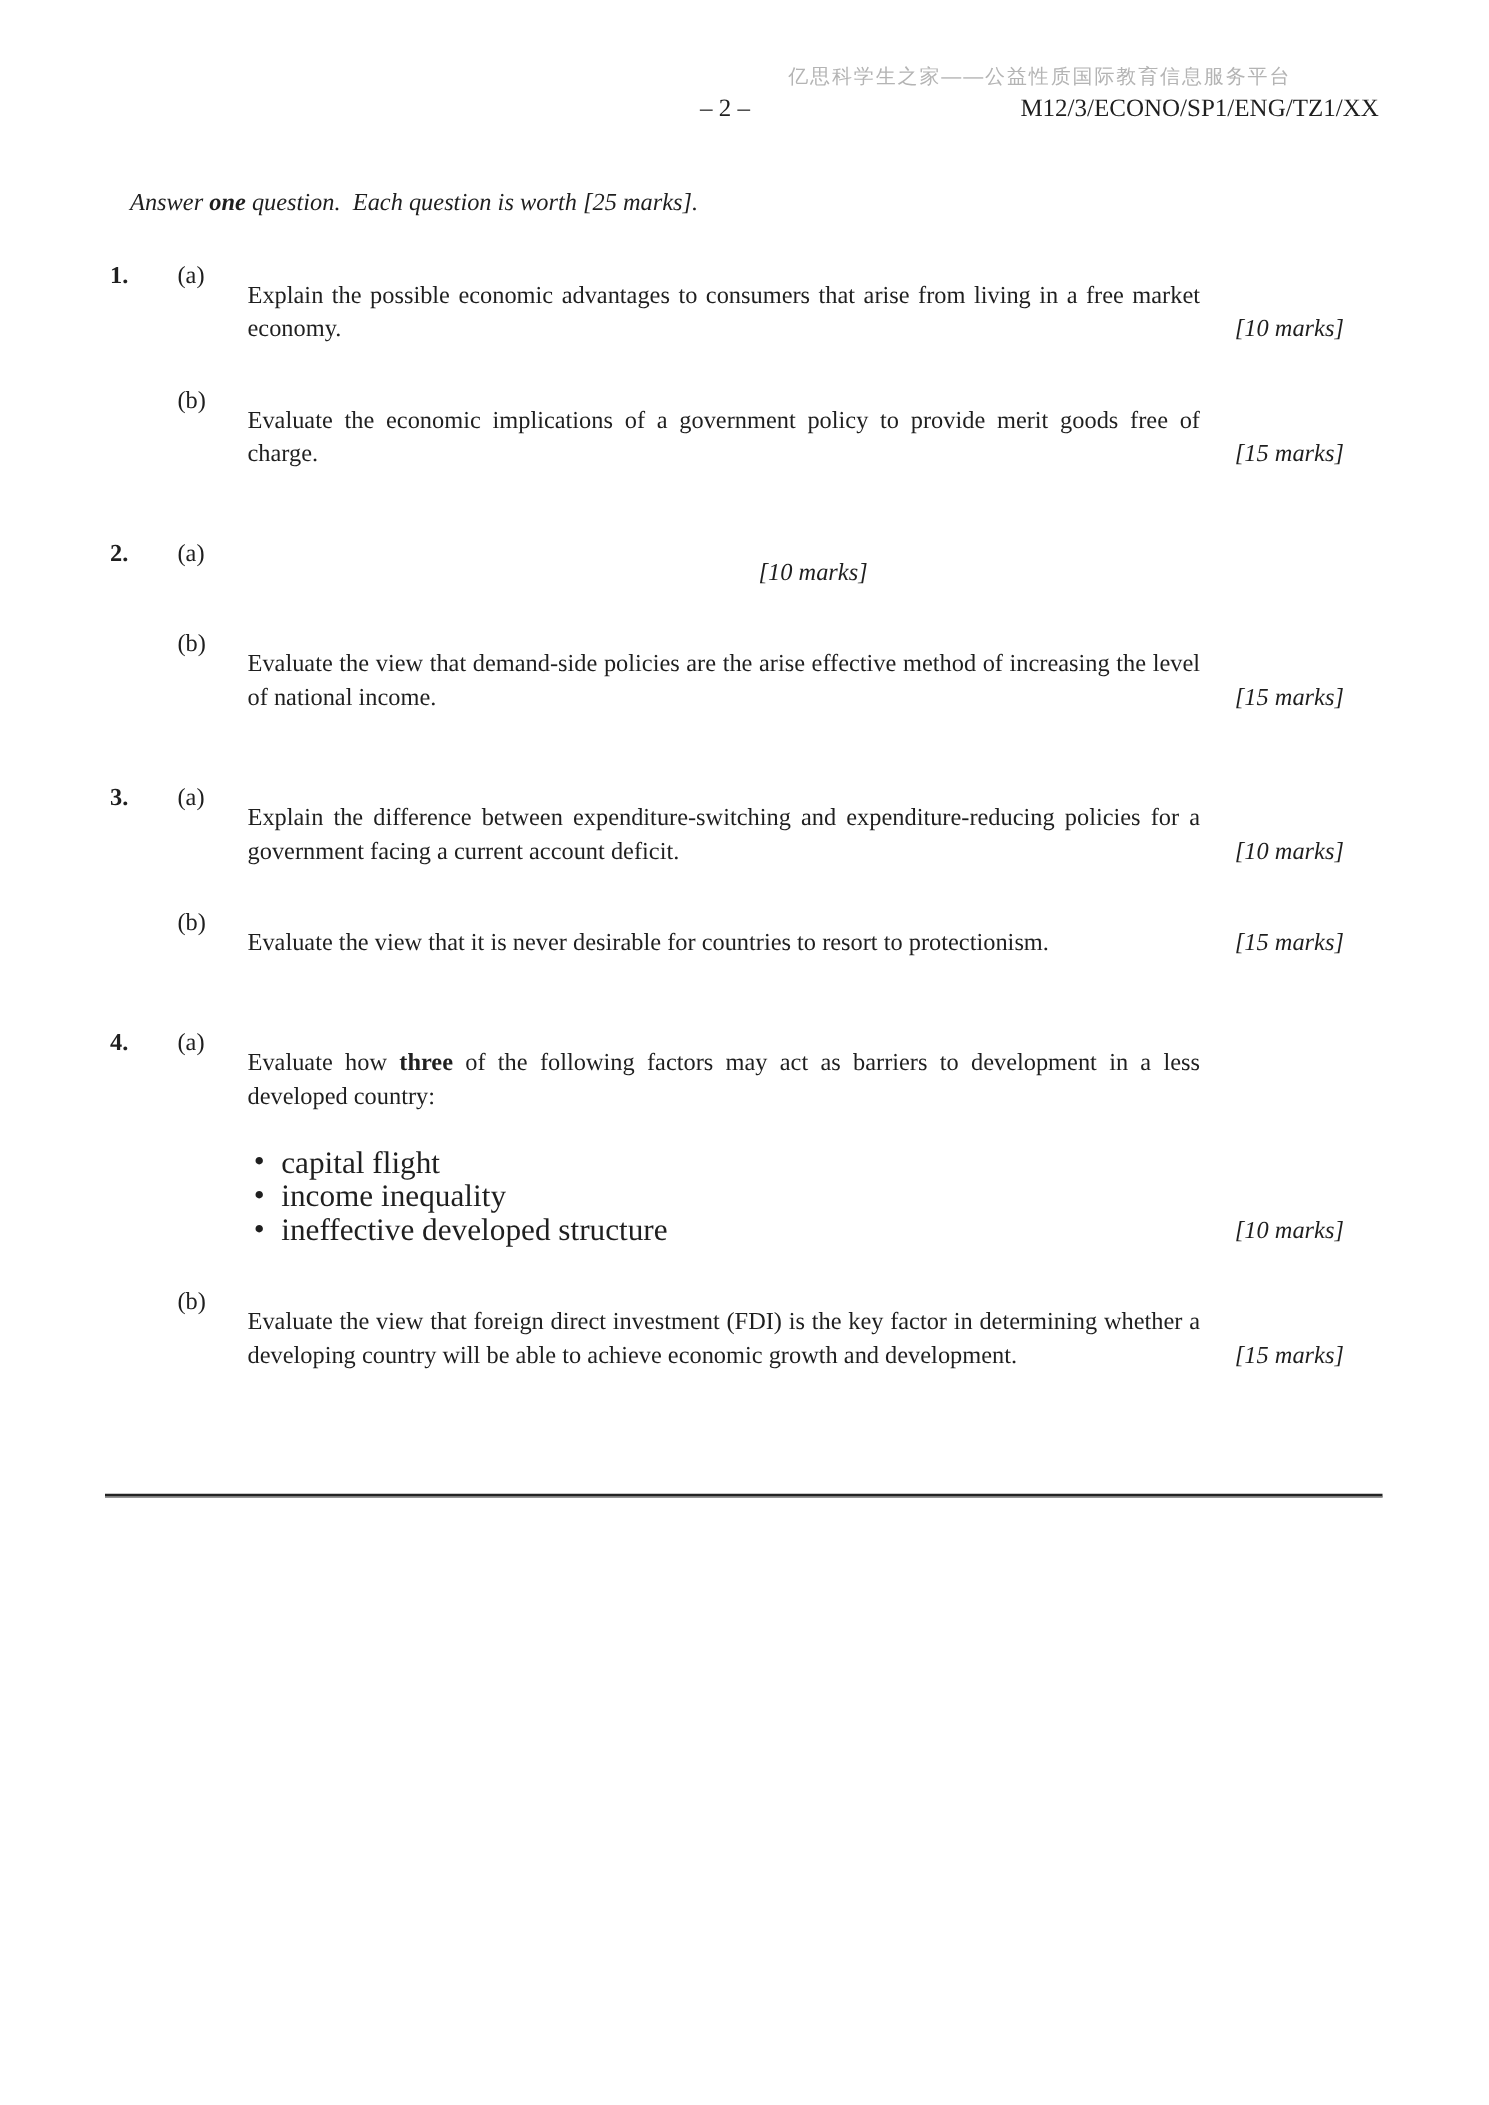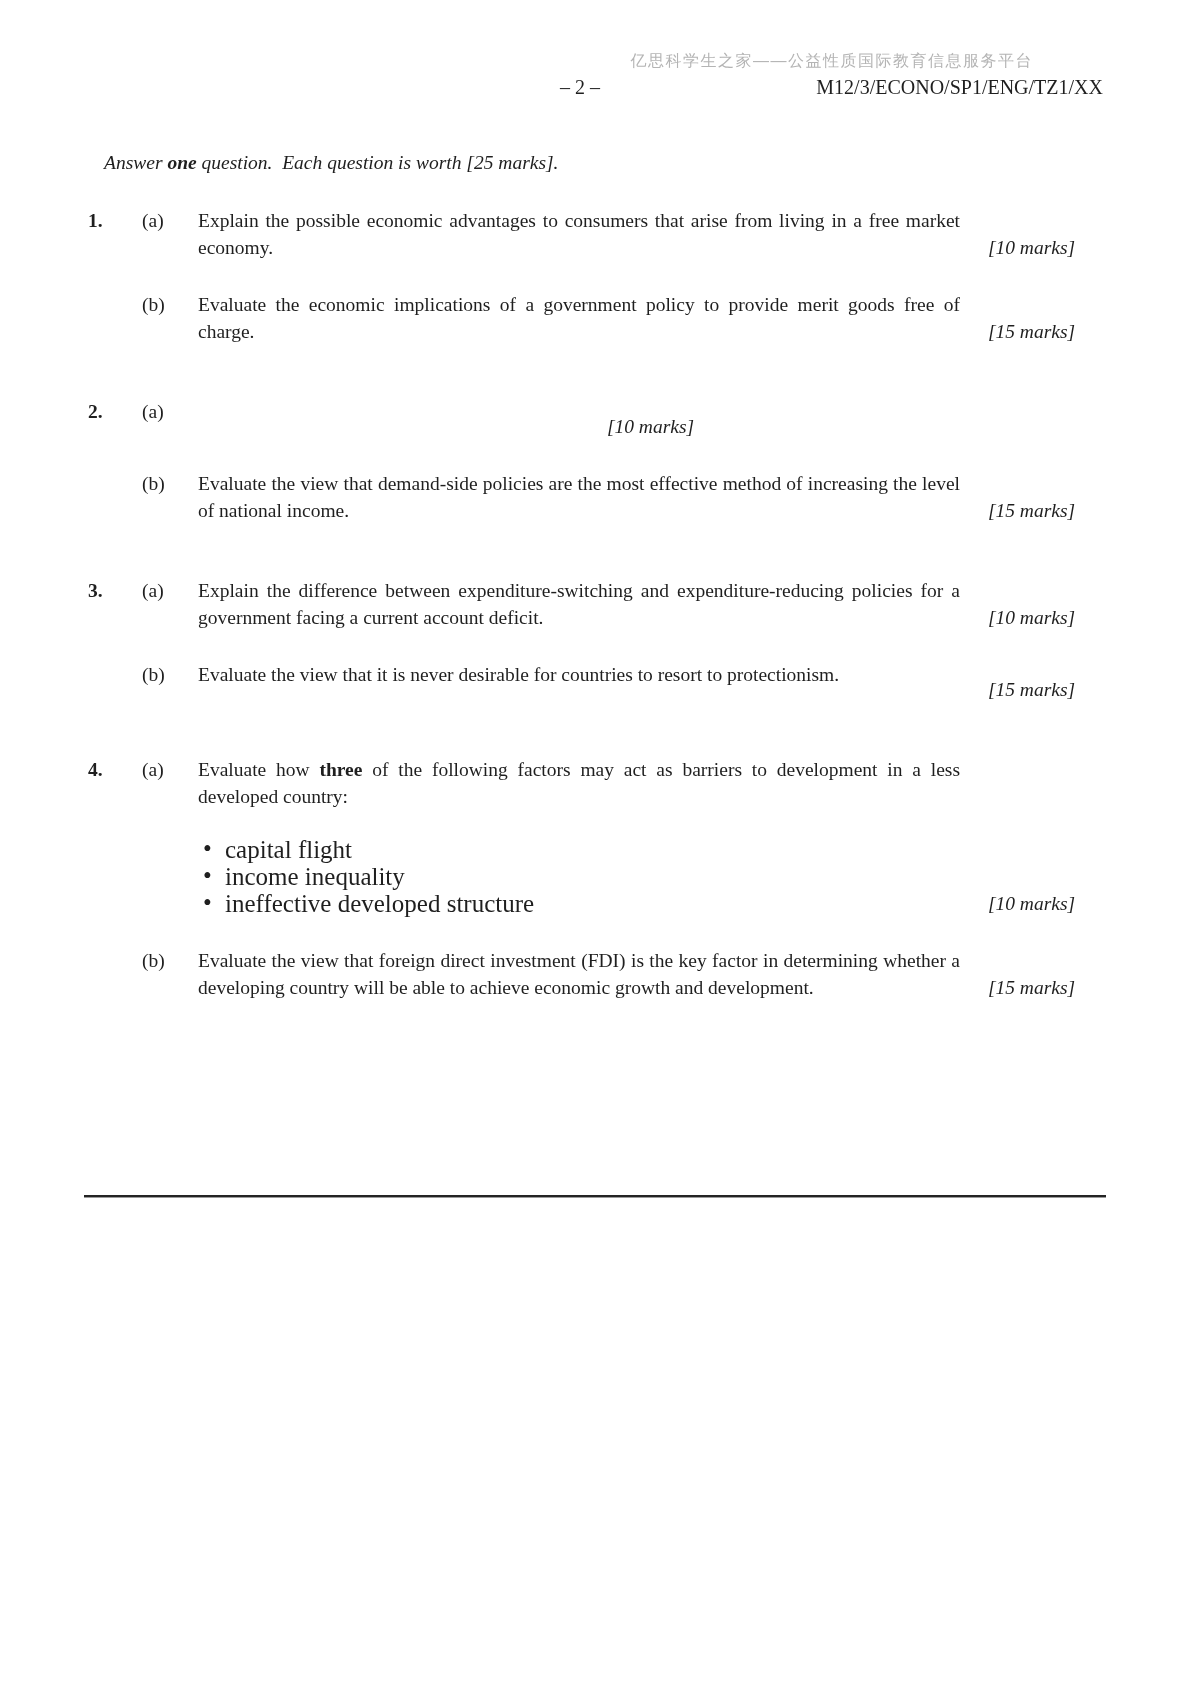--- a/index.html
+++ b/index.html
@@ -66,21 +66,21 @@
     line-height:27px;
   }
   .q-parts { flex:1; }
   .q-part { display:flex; }
   .q-part + .q-part { margin-top:30px; }
   .q-label {
     width:56px;
     font-size:19.5px;
     line-height:27px;
   }
-  .q-body { width:762px; }
+  .q-body { width:762px;margin-top:16px; }
   .q-text {
     margin:0;
     font-size:19.5px;
     line-height:27px;
     text-align:justify;
   }
   .q-text strong { font-weight:bold; }
   .q-marks {
     flex:1;
     text-align:center;
@@ -172,21 +172,21 @@
     <div class="question later">
       <div class="q-num">2.</div>
       <div class="q-parts">
         <div class="q-part">
           <div class="q-label">(a)</div>
           <div class="q-marks">[10 marks]</div>
         </div>
         <div class="q-part">
           <div class="q-label">(b)</div>
           <div class="q-body">
-              <p class="q-text">Evaluate the view that demand-side policies are the most effective method of increasing the level of national income.</p>
+              <p class="q-text">Evaluate the view that demand-side policies are the arise effective method of increasing the level of national income.</p>
             </div>
           <div class="q-marks">[15 marks]</div>
         </div>
       </div>
     </div>
 
     <div class="question later">
       <div class="q-num">3.</div>
       <div class="q-parts">
         <div class="q-part">

